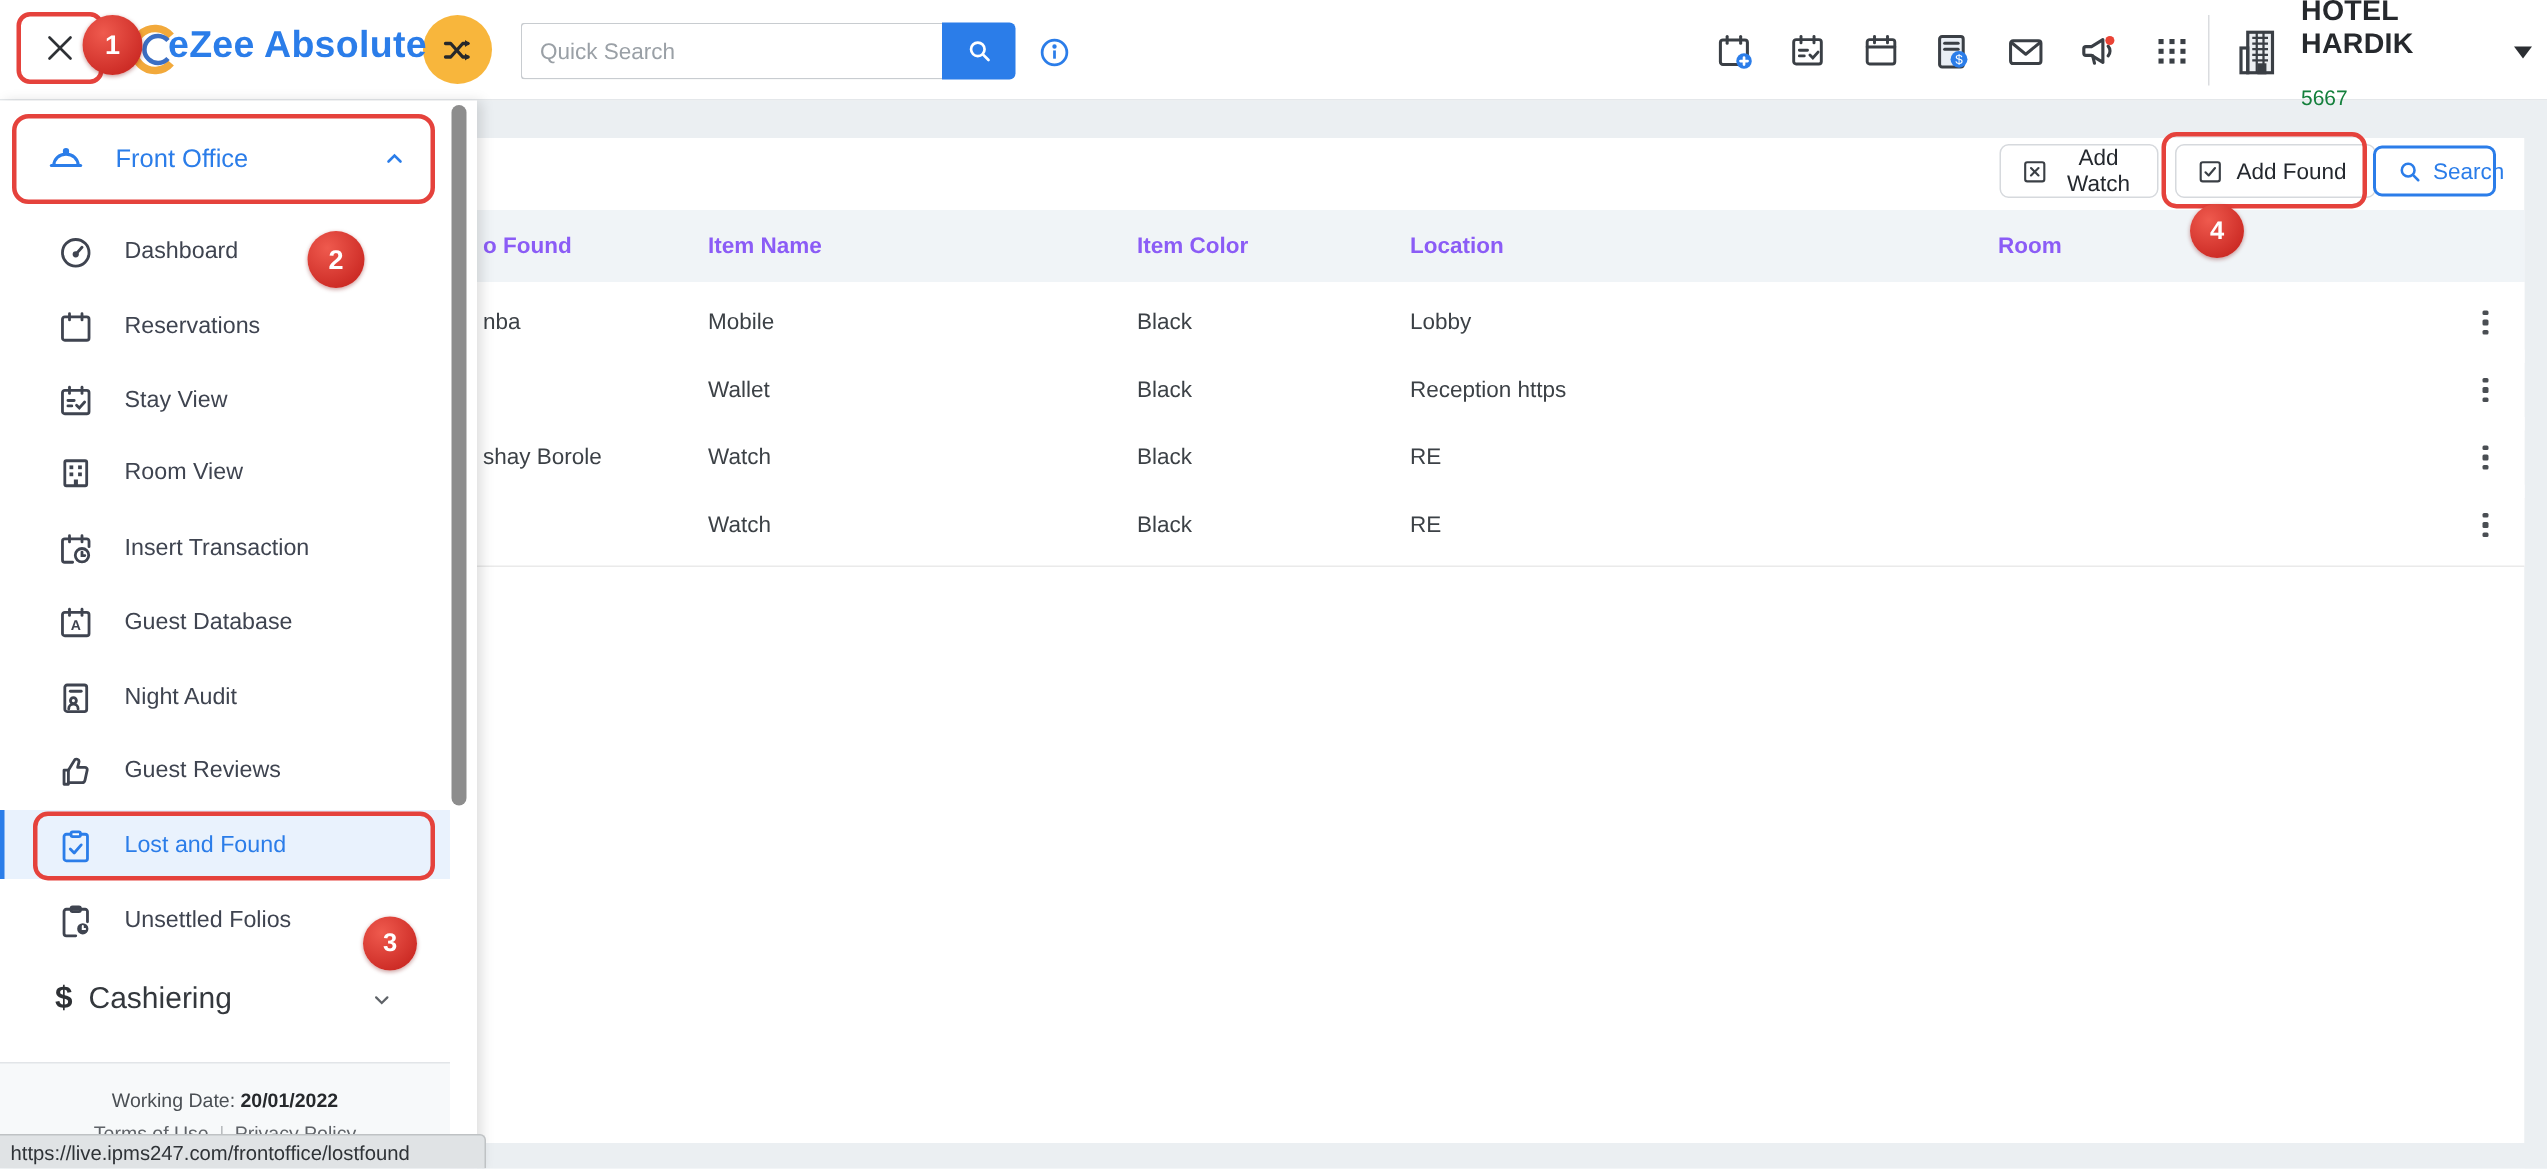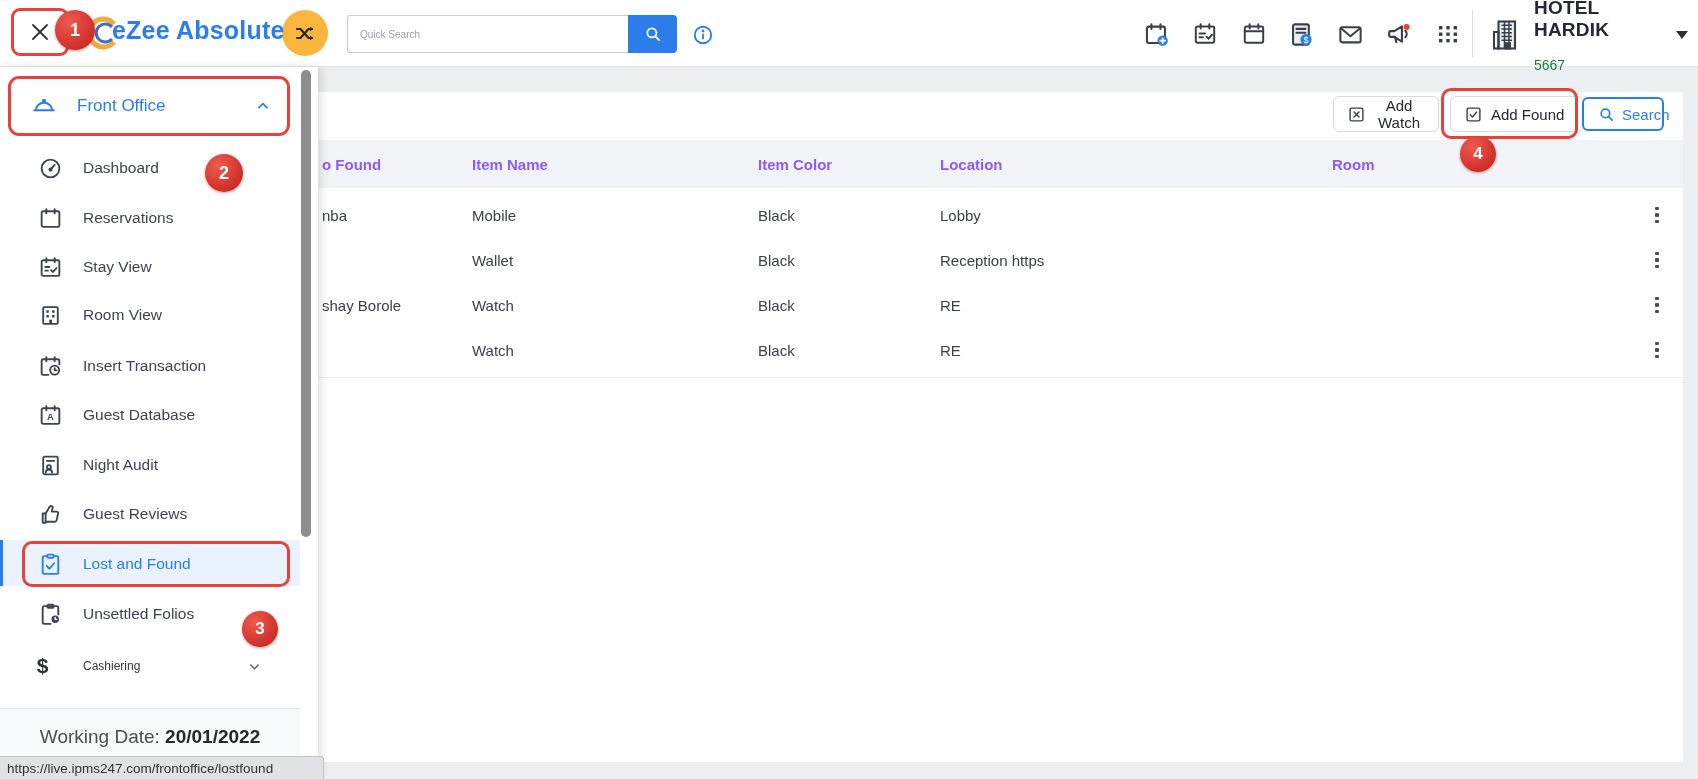--- a/index.html
+++ b/index.html
@@ -7,21 +7,21 @@
   body { font-family:"Liberation Sans","DejaVu Sans",sans-serif; background:#ebeff2; position:relative; }
   .page { position:absolute; inset:0; width:1698px; height:779px; }
 
   
   .topbar { position:absolute; left:0; top:0; width:1698px; height:67px; background:#fff; border-bottom:1px solid #e4e7ea; z-index:4; }
   .close-btn { position:absolute; left:11px; top:8px; width:58px; height:48px; background:#fff; border:3px solid #e5423c; border-radius:9px; display:flex; align-items:center; justify-content:center; z-index:12; }
   .logo-mark { position:absolute; left:84px; top:12px; width:34px; height:40px; z-index:5; }
   .logo-text { position:absolute; left:112px; top:16px; font-size:25px; font-weight:bold; color:#2b7de9; letter-spacing:.2px; z-index:5; }
   .shuffle-circle { position:absolute; left:282px; top:10px; width:46px; height:46px; border-radius:50%; background:#f8b63c; display:flex; align-items:center; justify-content:center; z-index:5; }
   .qsearch { position:absolute; left:347px; top:15px; width:330px; height:38px; z-index:5; display:flex; }
-  .qsearch input { flex:1; border:1px solid #c8ccd0; border-right:none; border-radius:3px 0 0 3px; padding:0 12px; font-size:10px; color:#333; outline:none; font-family:inherit; }
+  .qsearch input { flex:1; border:1px solid #c8ccd0; border-right:none; border-radius:3px 0 0 3px; padding:0 12px; font-size:15px; color:#333; outline:none; font-family:inherit; }
   .qsearch input::placeholder { color:#9aa0a6; }
   .qsearch .go { width:49px; background:#2b7de9; border:none; border-radius:0 4px 4px 0; display:flex; align-items:center; justify-content:center; cursor:pointer; }
   .info-ic { position:absolute; left:692px; top:24px; z-index:5; }
   .hicons { position:absolute; top:20px; z-index:5; width:28px; height:28px; display:flex; align-items:center; justify-content:center; color:#3a3f45; }
   .vdiv { position:absolute; left:1472px; top:10px; width:1px; height:47px; background:#dadcdf; z-index:5; }
   .hotel-sel { position:absolute; left:1488px; top:10px; width:200px; height:50px; display:flex; align-items:center; gap:10px; z-index:5; cursor:pointer; }
   .hotel-name { font-size:19px; font-weight:bold; color:#26292d; letter-spacing:.2px; }
   .hotel-code { font-size:14px; color:#15803d; margin-top:16px; }
   .caret { width:0; height:0; border-left:6px solid transparent; border-right:6px solid transparent; border-top:8px solid #2b2e32; margin-left:8px; }
 
@@ -46,24 +46,24 @@
   .sb-thumb { position:absolute; left:301px; top:3px; width:10px; height:467px; background:#8d8d8d; border-radius:5px; z-index:7; }
   .fo-row { position:absolute; left:8px; top:9px; width:282px; height:60px; border:3px solid #e5423c; border-radius:11px; display:flex; align-items:center; padding:0 14px 0 20px; cursor:pointer; }
   .fo-label { font-size:17px; color:#2b7de9; margin-left:20px; font-weight:500; }
   .side-item { position:absolute; left:38px; width:250px; height:32px; display:flex; align-items:center; gap:20px; cursor:pointer; color:#3f4450; }
   .side-item .lbl { font-size:15.5px; color:#3f4450; }
   .sel-bg { position:absolute; left:0; top:473px; width:300px; height:46px; background:#e9f2fd; border-left:3px solid #2b7de9; }
   .sel-box { position:absolute; left:22px; top:474px; width:268px; height:46px; border:3px solid #e5423c; border-radius:10px; z-index:2; pointer-events:none; }
   .side-item.selected .lbl { color:#2b7de9; }
   .side-item.selected { color:#2b7de9; }
   .cashiering { position:absolute; left:30px; top:581px; width:250px; height:36px; display:flex; align-items:center; cursor:pointer; }
-  .cash-lbl { font-size:12px; color:#34383d; margin-left:28px; }
+  .cash-lbl { font-size:20px; color:#34383d; margin-left:4px; }
   .chev { margin-left:auto; }
   .sb-footer { position:absolute; left:0; top:641px; width:300px; height:71px; background:#f7f9fa; border-top:1px solid #e2e5e8; text-align:center; }
-  .wdate { margin-top:17px; font-size:19px; color:#4a4f54; }
+  .wdate { margin-top:17px; font-size:13px; color:#4a4f54; }
   .wdate b { color:#26292c; }
   .legal { margin-top:7px; font-size:13px; color:#5f6368; }
   .legal .bar { color:#b9bcbf; margin:0 7px; }
 
   
   .urlbar { position:absolute; left:0; top:756px; width:324px; height:23px; background:#e0e3e5; border:1px solid #bfc2c4; border-left:none; border-bottom:none; border-radius:0 4px 0 0; display:flex; align-items:center; padding:0 8px 0 7px; font-size:13.5px; color:#2f3337; z-index:11; white-space:nowrap; }
 
   
   .ann-badge { position:absolute; border-radius:50%; background:radial-gradient(circle at 35% 30%, #ef5a4e, #cd2c26 75%); color:#fff; font-weight:bold; display:flex; align-items:center; justify-content:center; z-index:13; box-shadow:0 1px 3px rgba(120,10,10,.4); }
   .ann-box { position:absolute; border:3px solid #e5423c; border-radius:10px; z-index:12; pointer-events:none; }

